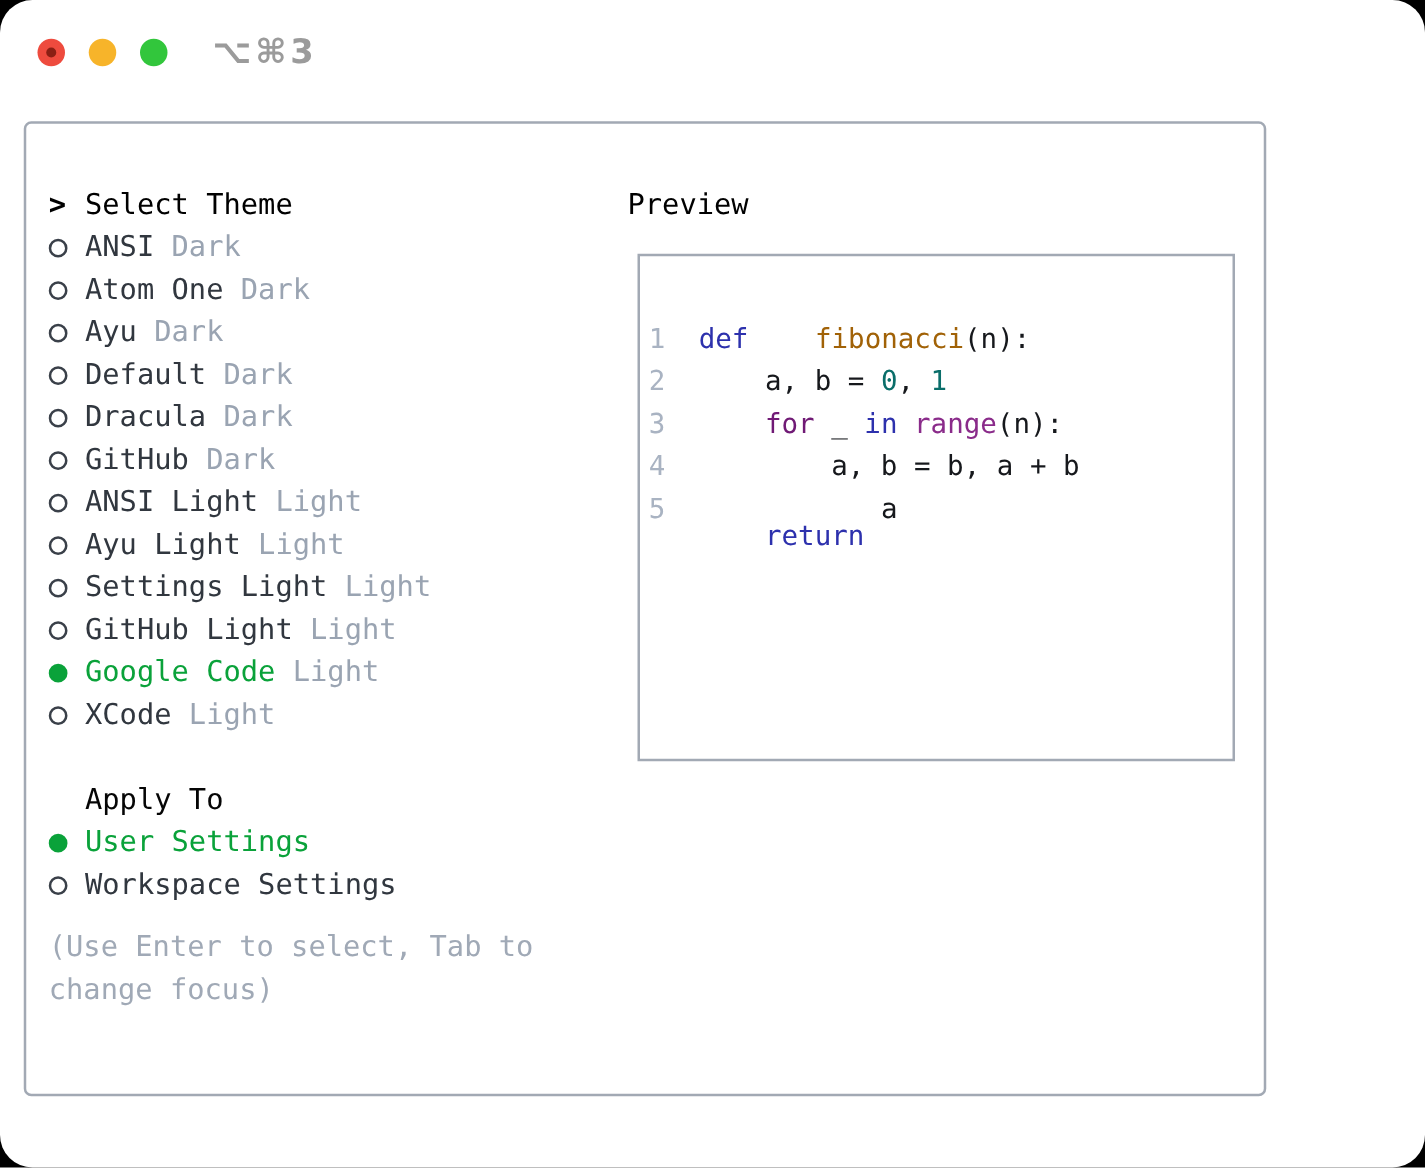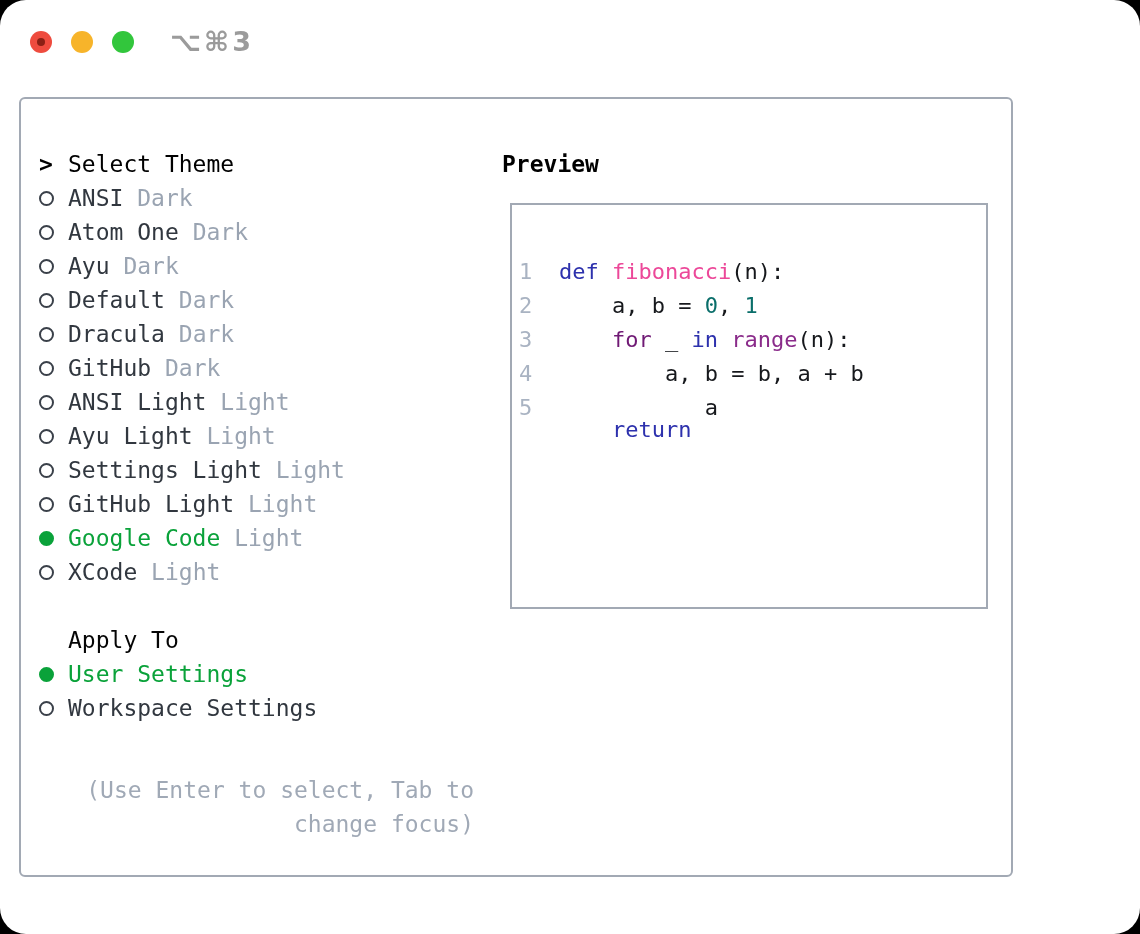--- a/index.html
+++ b/index.html
@@ -54,30 +54,29 @@
     width:15px;height:15px;border-radius:50%;
     border:2.5px solid #3a4049;box-sizing:border-box;background:transparent;
   }
   .dot.filled{background:var(--green);border-color:var(--green);}
   .picker-title{font-weight:normal;color:#000;}
   .item-name{color:var(--item-text);}
   .item-name.selected{color:var(--green);}
   .item-tag{color:var(--tag-gray);text-align:right;}
   .section-title{color:#050505;}
   .hint{
-    margin-top:48px;
+    margin-top:16px;
     width:435px;
     color:var(--hint-gray);
     line-height:34px;
-    text-align:right;
   }
   
   .preview-title{
     position:absolute;left:481px;top:48px;
-    font-size:23px;line-height:34px;font-weight:bold;color:#000;
+    font-size:23px;line-height:34px;font-weight:normal;color:#000;
   }
   .preview-panel{
     position:absolute;left:489px;top:104px;
     width:478px;height:406px;box-sizing:border-box;
     border:2px solid var(--border);
     padding:50px 0 0 7px;
     font-size:22px;line-height:34px;
     background:#fff;
   }
   .cl{display:flex;height:34px;white-space:pre;align-items:center;}
@@ -130,21 +129,21 @@
           <div class="row"><span class="marker"><span class="dot"></span></span><span class="item-name">Workspace Settings</span></div>
         </div>
 
       <div class="hint">(Use Enter to select, Tab to change focus)</div>
     </div>
 
     <div class="preview-title">Preview</div>
 
     <div class="preview-panel">
       <div id="preview-lines">
-          <div class="cl"><span class="ln">1</span><span style="color: rgb(45, 49, 173);">def</span><span style="color: rgb(22, 24, 28);"> </span><span style="color: #ec4899;">fibonacci</span><span style="color: rgb(22, 24, 28);">(n):</span></div>
+          <div class="cl"><span class="ln">1</span><span style="color: rgb(45, 49, 173);">def</span><span style="color: rgb(22, 24, 28);"> </span><span style="color: #a16207; margin-left: 40px;">fibonacci</span><span style="color: rgb(22, 24, 28);">(n):</span></div>
           <div class="cl"><span class="ln">2</span><span style="color: rgb(22, 24, 28);">    a, b = </span><span style="color: rgb(10, 110, 106);">0</span><span style="color: rgb(22, 24, 28);">, </span><span style="color: rgb(10, 110, 106);">1</span></div>
           <div class="cl"><span class="ln">3</span><span style="color: rgb(22, 24, 28);">    </span><span style="color: #701a75;">for</span><span style="color: rgb(22, 24, 28);"> _ </span><span style="color: rgb(45, 49, 173);">in</span><span style="color: rgb(22, 24, 28);"> </span><span style="color: rgb(138, 43, 138);">range</span><span style="color: rgb(22, 24, 28);">(n):</span></div>
           <div class="cl"><span class="ln">4</span><span style="color: rgb(22, 24, 28);">        a, b = b, a + b</span></div>
           <div class="cl"><span class="ln">5</span><span style="color: rgb(22, 24, 28);">    </span><span style="color: rgb(45, 49, 173); margin-top: 44px;">return</span><span style="color: rgb(22, 24, 28);"> a</span></div>
           <div class="cl blank-row"></div>
         </div>
     </div>
 
   </div>
 </div>

